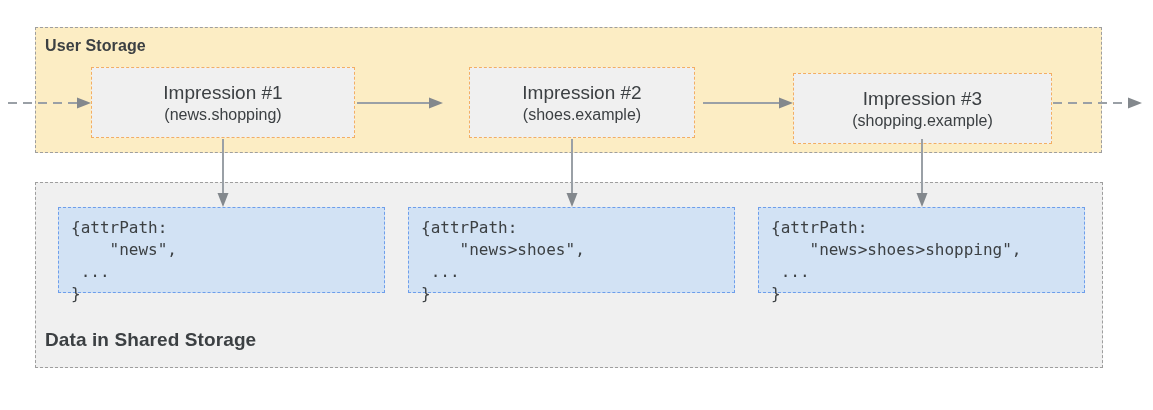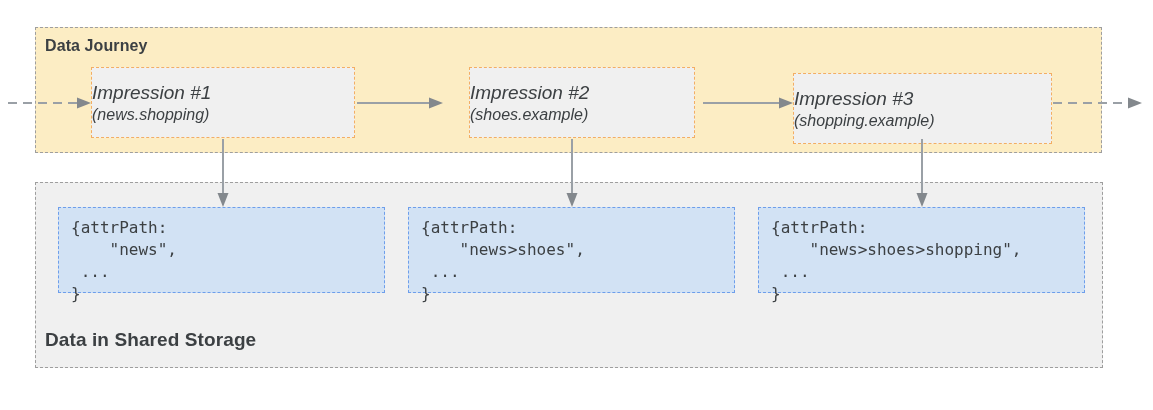--- a/index.html
+++ b/index.html
@@ -29,24 +29,23 @@
     letter-spacing: 0.1px;
   }
   .impression {
     position: absolute;
     top: 67px;
     height: 71px;
     background: var(--impression_bg);
     border: 1.5px dashed var(--impression_border);
     display: flex;
     flex-direction: column;
-    align-items: flex-start;
+    align-items: center;
     justify-content: center;
     text-align: center;
-    font-style: italic;
   }
   .impression.i1 { left: 91px;  width: 264px; }
   .impression.i2 { left: 469px; width: 226px; }
   .impression.i3 { left: 793px; width: 259px; margin-top: 6px; }
   .imp-title { font-size: 19px; line-height: 24px; color: var(--text); }
   .imp-sub   { font-size: 16px; line-height: 20px; color: var(--text); }
   .storage-box {
     position: absolute;
     left: 35px; top: 182px;
     width: 1068px; height: 186px;
@@ -89,21 +88,21 @@
   .arrow-layer line    { stroke: var(--arrow_line); stroke-width: 2; }
   .arrow-layer .dash   { stroke-dasharray: 9 6; }
   .arrow-layer polygon { fill: var(--arrow_head); }
 </style>
 </head>
 <body>
 
 <div class="canvas">
 
   <div class="journey-box">
-    <div class="journey-label">Data Journey</div>
+    <div class="journey-label">User Storage</div>
   </div>
 
   <div class="storage-box">
     <div class="storage-label">Data in Shared Storage</div>
   </div>
 
   <div class="impression i1">
     <div class="imp-title">Impression #1</div>
     <div class="imp-sub">(news.shopping)</div>
   </div>

